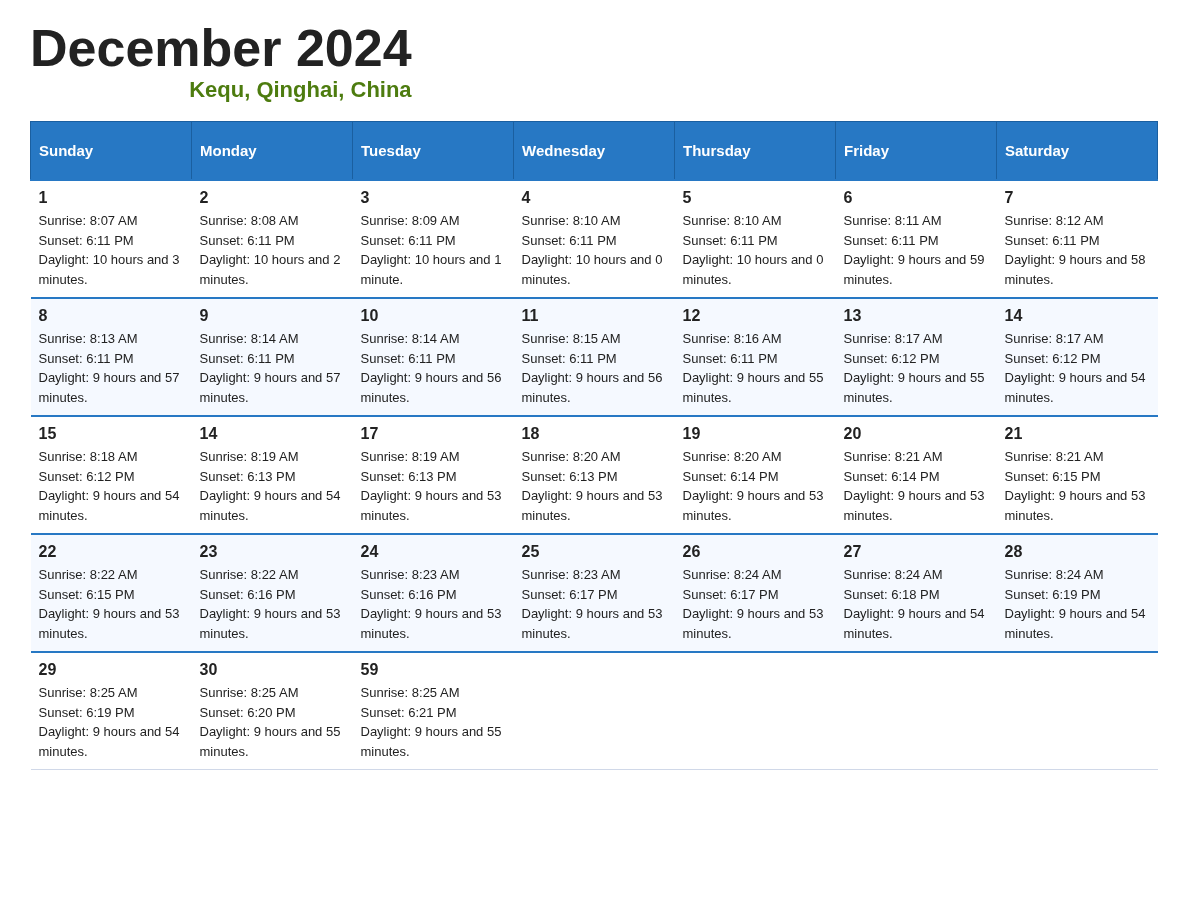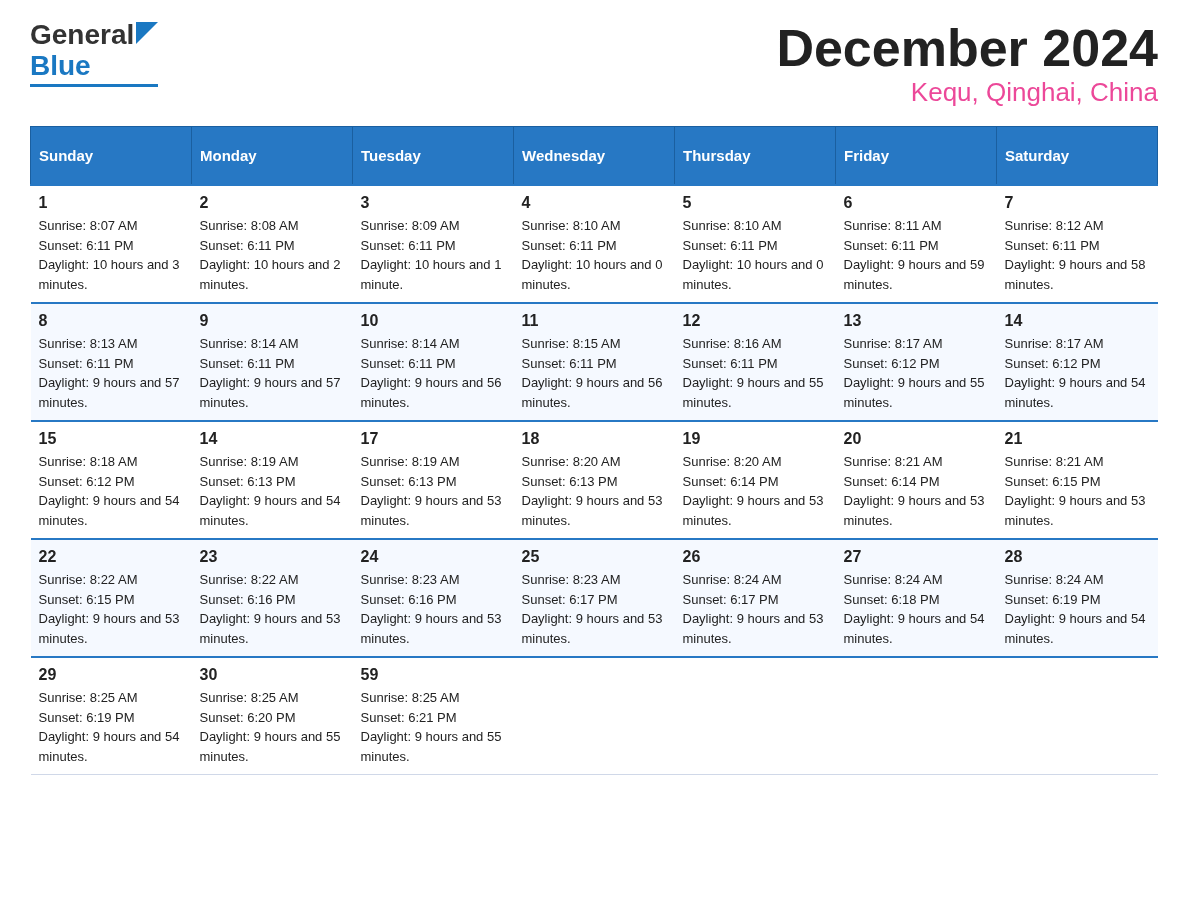--- a/index.html
+++ b/index.html
@@ -37,23 +37,23 @@
     .title-area {
       text-align: right;
     }
     .title-area h1 {
       font-size: 52px;
       font-weight: bold;
       color: #222;
       line-height: 1.1;
     }
     .title-area h2 {
-      font-size: 26px;
-      font-weight: normal;
-      color: #ec4899;
+      font-size: 22px;
+      font-weight: bold;
+      color: #4d7c0f;
     }
     table {
       width: 100%;
       border-collapse: collapse;
       table-layout: fixed;
     }
     thead tr th {
       background: #2778c4;
       color: #fff;
       font-size: 15px;
@@ -95,30 +95,20 @@
       border-top: 2px solid #2778c4;
       border-bottom: 1px solid #d0d8e8;
       border-left: none;
       border-right: none;
     }
   </style>
 </head>
 <body>
 
 <div class="header">
-  <div class="logo">
-    <div style="display:flex; align-items:center;">
-      <span class="logo-text">General</span>
-      <svg width="22" height="22" viewBox="0 0 22 22" style="margin-left:2px; margin-top:-4px;">
-        <polygon points="0,0 22,0 0,22" fill="#1a78c2"></polygon>
-      </svg>
-    </div>
-    <span class="logo-text blue" style="color:#1a78c2; font-size:28px; font-weight:bold;">Blue</span>
-    <div class="logo-line"></div>
-  </div>
   <div class="title-area">
     <h1>December 2024</h1>
     <h2>Kequ, Qinghai, China</h2>
   </div>
 </div>
 
 <table>
   <thead>
     <tr>
     <th>Sunday</th>

